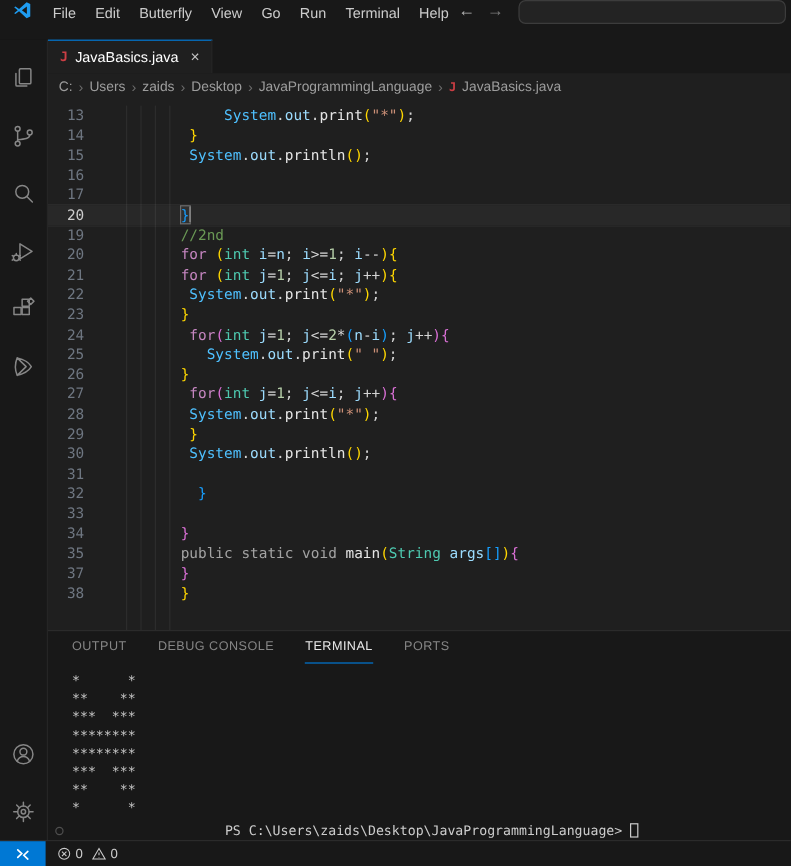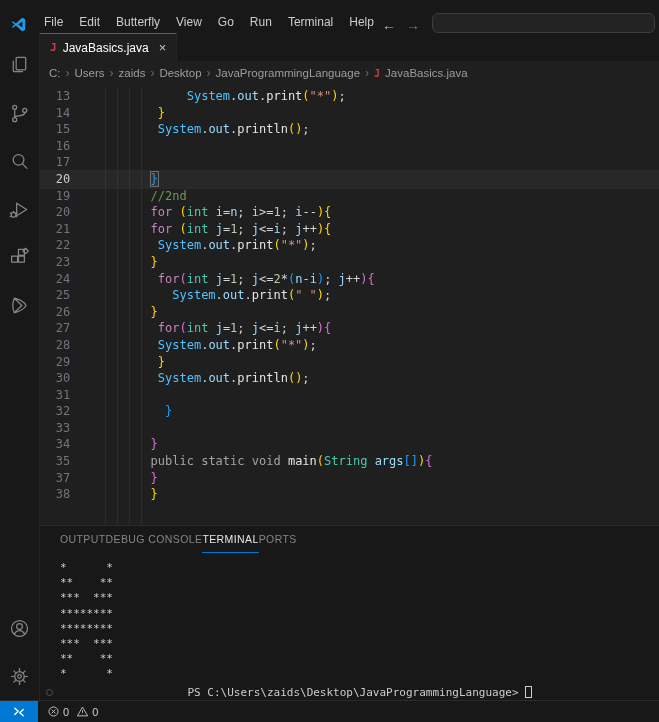--- a/index.html
+++ b/index.html
@@ -1,21 +1,21 @@
 <!DOCTYPE html>
 <html><head>
 <meta charset="utf-8">
 <style>
   * { margin:0; padding:0; box-sizing:border-box; }
   html,body { width:659px; height:722px; overflow:hidden; background:#181818;
     font-family:"Liberation Sans", sans-serif; }
   .window { width:659px; height:722px; display:flex; flex-direction:column; background:#181818; }
 
   
-  .titlebar { height:33px; flex:0 0 33px; display:flex; align-items:flex-end; background:#181818; }
+  .titlebar { height:33px; flex:0 0 33px; display:flex; align-items:flex-start; background:#181818; }
   .vscode-logo { width:17px; height:17px; margin:0 9px 0 10px; flex:0 0 auto; }
   .menu-bar { display:flex; align-items:center; }
   .menu-item { color:#cccccc; font-size:12px; padding:0 8px; height:22px; line-height:22px;
     border-radius:4px; cursor:default; }
   .nav-arrows { margin-left:auto; display:flex; align-items:center; gap:10px; color:#b6b6b6;
     font-size:14px; padding:0 12px 0 0; }
   .nav-arrows .fwd { color:#7a7a7a; }
   .command-center { width:232px; height:20px; margin-right:4px; background:#232323;
     border:1px solid #3c3c3c; border-radius:6px; }
 
@@ -56,21 +56,21 @@
   .tk-cls { color:#4FC1FF; } .tk-var { color:#9CDCFE; } .tk-fn  { color:#e5e5e5; }
   .tk-str { color:#CE9178; } .tk-num { color:#B5CEA8; } .tk-pln { color:#D4D4D4; }
   .tk-com { color:#6A9955; } .tk-b1  { color:#FFD700; } .tk-b2  { color:#DA70D6; }
   .tk-b3  { color:#179FFF; } .tk-ws  { }
   .tk-b3m { color:#179FFF; outline:1px solid #6e6e6e; background:rgba(110,110,110,0.12); }
   .cursor { display:inline-block; width:1.5px; height:13px; background:#e8e8e8; vertical-align:-2px; }
 
   
   .panel { height:175px; flex:0 0 175px; background:#181818; border-top:1px solid #2b2b2b;
     display:flex; flex-direction:column; }
-  .panel-header { height:27px; flex:0 0 27px; display:flex; align-items:stretch; padding-left:20px; }
+  .panel-header { height:27px; flex:0 0 27px; display:flex; align-items:stretch; padding-left:20px; gap:26px; }
   .panel-tab { font-size:10.5px; letter-spacing:0.4px; color:#868686; display:flex; align-items:center;
     border-bottom:1px solid transparent; cursor:default; }
   .panel-tab.active { color:#e7e7e7; border-bottom-color:#0078d4; }
   .terminal { flex:1; padding:7px 0 0 20px; font-family:"DejaVu Sans Mono", monospace; font-size:11px;
     line-height:15.2px; color:#cccccc; }
   .term-line { white-space:pre; height:15.2px; }
   .prompt-row { position:relative; display:flex; align-items:center; margin-top:3px; white-space:pre;justify-content:center; }
   .prompt-circ { position:absolute; left:-14px; top:4px; width:7px; height:7px; border:1px solid #4f4f4f;
     border-radius:50%; }
   .term-cursor { display:inline-block; width:7px; height:12px; border:1px solid #cccccc; margin-left:6px; }

